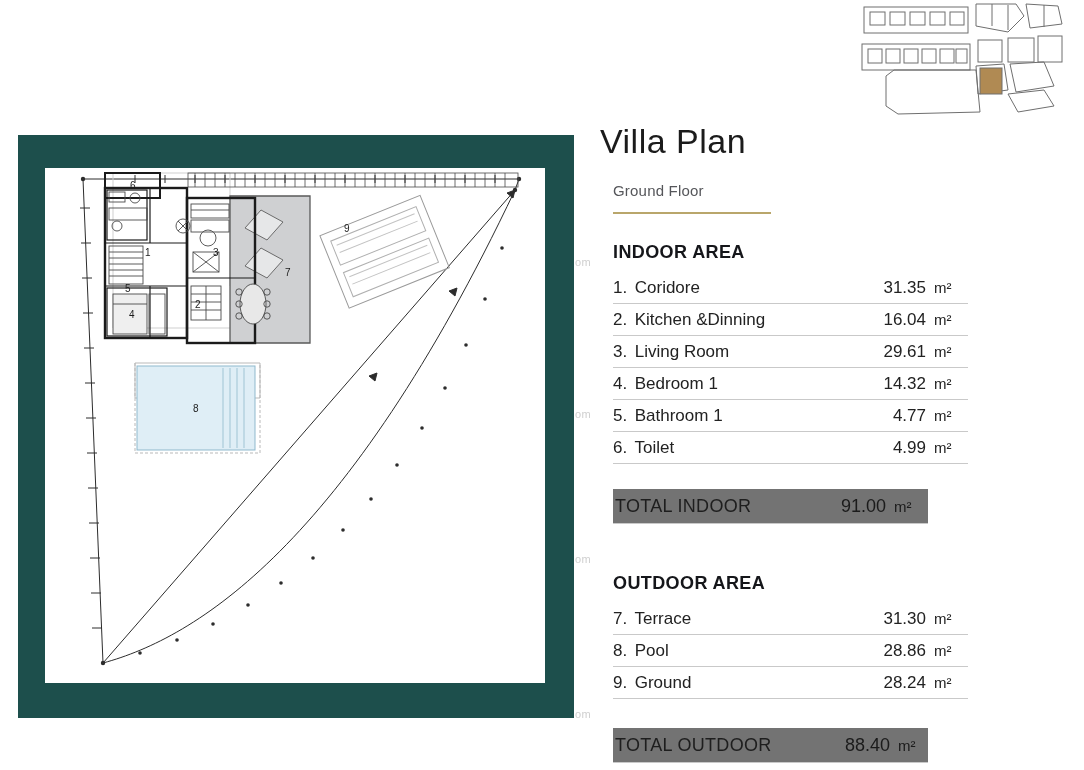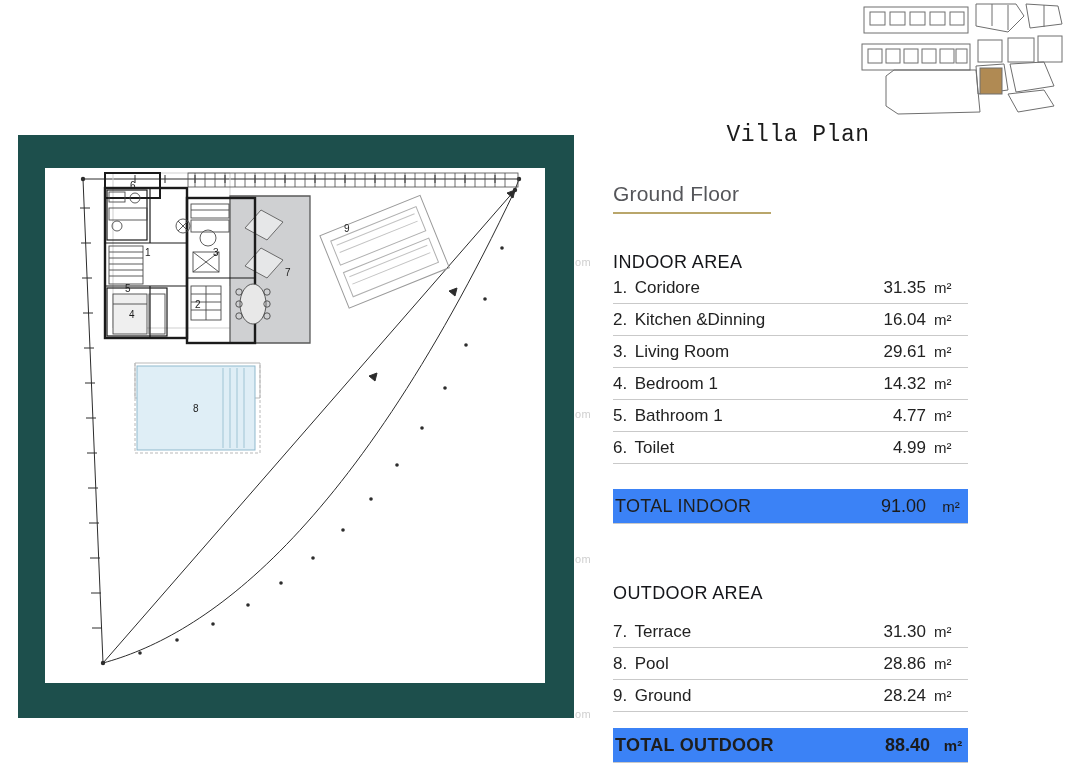--- a/index.html
+++ b/index.html
@@ -59,53 +59,52 @@
     left: 258px;
     top: 2px;
     width: 210px;
     height: 115px;
   }
 
   #villa-title {
     position: absolute;
     left: 0; top: 122px;
     width: 396px;
-    text-align: center;
-    font-family: Liberation Mono, monospace;
-    font-size: 23px;
+    text-align: left;
+    font-family: Liberation Sans, sans-serif;
+    font-size: 34px;
     font-weight: 400;
     letter-spacing: .5px;
     color: #1b1b1b;
   }
 
   #ground-floor {
     position: absolute;
     left: 13px;
     top: 182px;
-    font-size: 21px;
+    font-size: 15px;
     color: #55565a;
     letter-spacing: .2px;
   }
   #ground-floor-rule {
     position: absolute;
     left: 13px;
     top: 212px;
     width: 158px;
     height: 2px;
     background: #b9a66b;
   }
 
   .section-head {
     position: absolute;
     left: 13px;
     font-size: 18px;
-    font-weight: normal;
+    font-weight: bold;
     letter-spacing: .4px;
     color: #15161a;
-    margin-top: 10px;
   }
 
   .table {
     position: absolute;
     left: 13px;
     width: 355px;
   }
   .row {
     position: relative;
     height: 31px;
@@ -130,27 +129,26 @@
     right: 0;
     width: 34px;
     font-size: 15px;
     color: #222;
   }
   .idx { display: inline-block; min-width: 17px; }
 
   .total {
     position: absolute;
     left: 13px;
-    width: 355px;
+    width: 315px;
     height: 34px;
-    background: #3b82f6;
+    background: #737373;
     border-bottom: 1px solid #c9c9c9;
     display: flex;
     align-items: center;
-    text-align: center;
   }
   .total .label {
     font-size: 18px;
     color: #1e1e1e;
     padding-left: 2px;
     letter-spacing: .3px;
   }
   .total .num {
     position: absolute;
     right: 42px;
@@ -475,36 +473,36 @@
   </div>
 
   <div class="total" style="top:489px;">
     <span class="label">TOTAL INDOOR</span>
     <span class="num">91.00</span>
     <span class="unit">m²</span>
   </div>
 
   <div class="section-head" style="top:573px;">OUTDOOR AREA</div>
 
-  <div class="table" style="top:616px;">
+  <div class="table" style="top:603px;">
     <div class="row">
       <span class="label"><span class="idx">7.</span> <span>Terrace</span></span>
       <span class="num">31.30</span>
       <span class="unit">m²</span>
     </div>
     <div class="row">
       <span class="label"><span class="idx">8.</span> <span>Pool</span></span>
       <span class="num">28.86</span>
       <span class="unit">m²</span>
     </div>
     <div class="row">
       <span class="label"><span class="idx">9.</span> <span>Ground</span></span>
       <span class="num">28.24</span>
       <span class="unit">m²</span>
     </div>
   </div>
 
-  <div class="total outdoor" style="top:728px;font-weight:bold;">
+  <div class="total outdoor" style="top:728px;">
     <span class="label">TOTAL OUTDOOR</span>
     <span class="num">88.40</span>
     <span class="unit">m²</span>
   </div>
 </div>
 
 </body></html>

